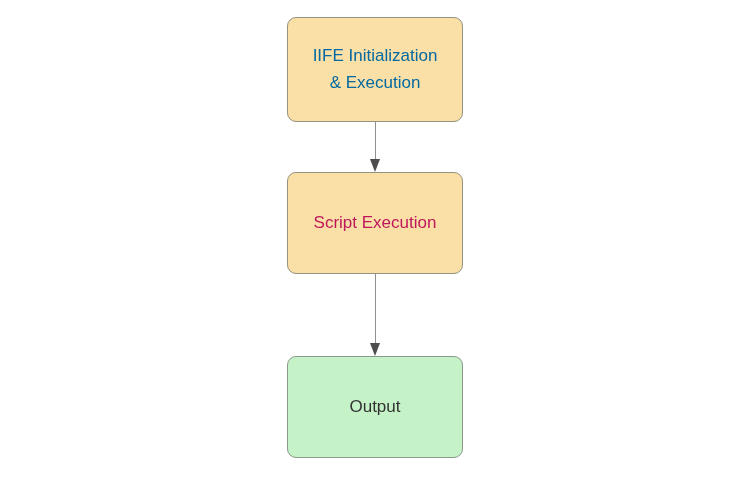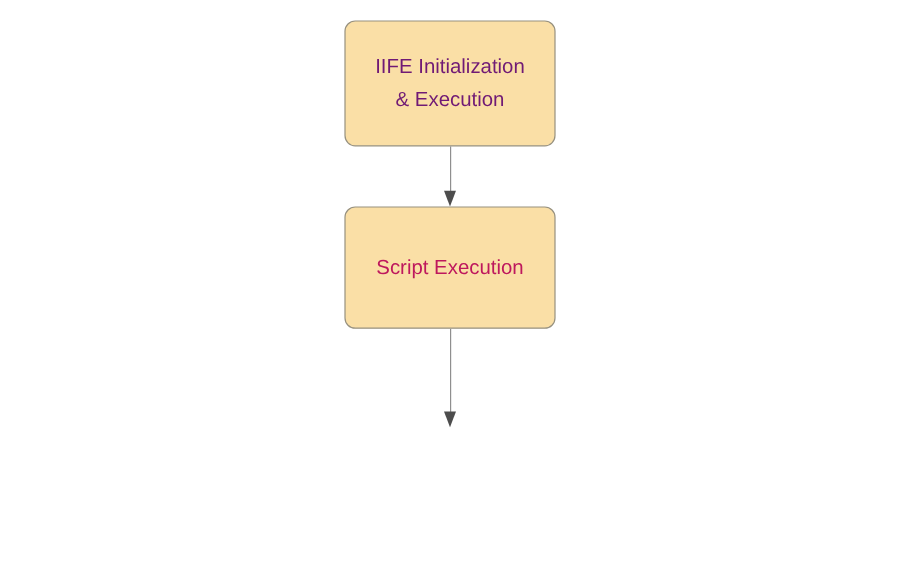--- a/index.html
+++ b/index.html
@@ -64,33 +64,36 @@
     border-left: 5.5px solid transparent;
     border-right: 5.5px solid transparent;
     border-top: 13px solid #4d4d4d;
   }
 </style>
 </head>
 <body>
 
 <div class="canvas">
 
-  <div class="node node-1" style="background-color: rgb(250, 223, 166); border-color: rgb(151, 145, 127); color: #701a75;">
+  <div class="node node-1" style="background-color: rgb(250, 223, 166); border-color: rgb(151, 145, 127); color: #0369a1;">
     <span class="node-label">IIFE Initialization
 &amp; Execution</span>
   </div>
 
   <div class="edge edge-1">
     <span class="edge-line" style="background-color: rgb(143, 143, 143);"></span>
     <span class="edge-head" style="border-top-color: rgb(77, 77, 77);"></span>
   </div>
 
   <div class="node node-2" style="background-color: rgb(250, 223, 166); border-color: rgb(151, 145, 127); color: #be185d;">
     <span class="node-label">Script Execution</span>
   </div>
 
   <div class="edge edge-2">
     <span class="edge-line" style="background-color: rgb(143, 143, 143);"></span>
     <span class="edge-head" style="border-top-color: rgb(77, 77, 77);"></span>
   </div>
 
+  <div class="node node-3" style="background-color: rgb(197, 242, 199); border-color: rgb(138, 153, 138); color: rgb(51, 51, 51);">
+    <span class="node-label">Output</span>
+  </div>
 
 </div>
 
 </body></html>

